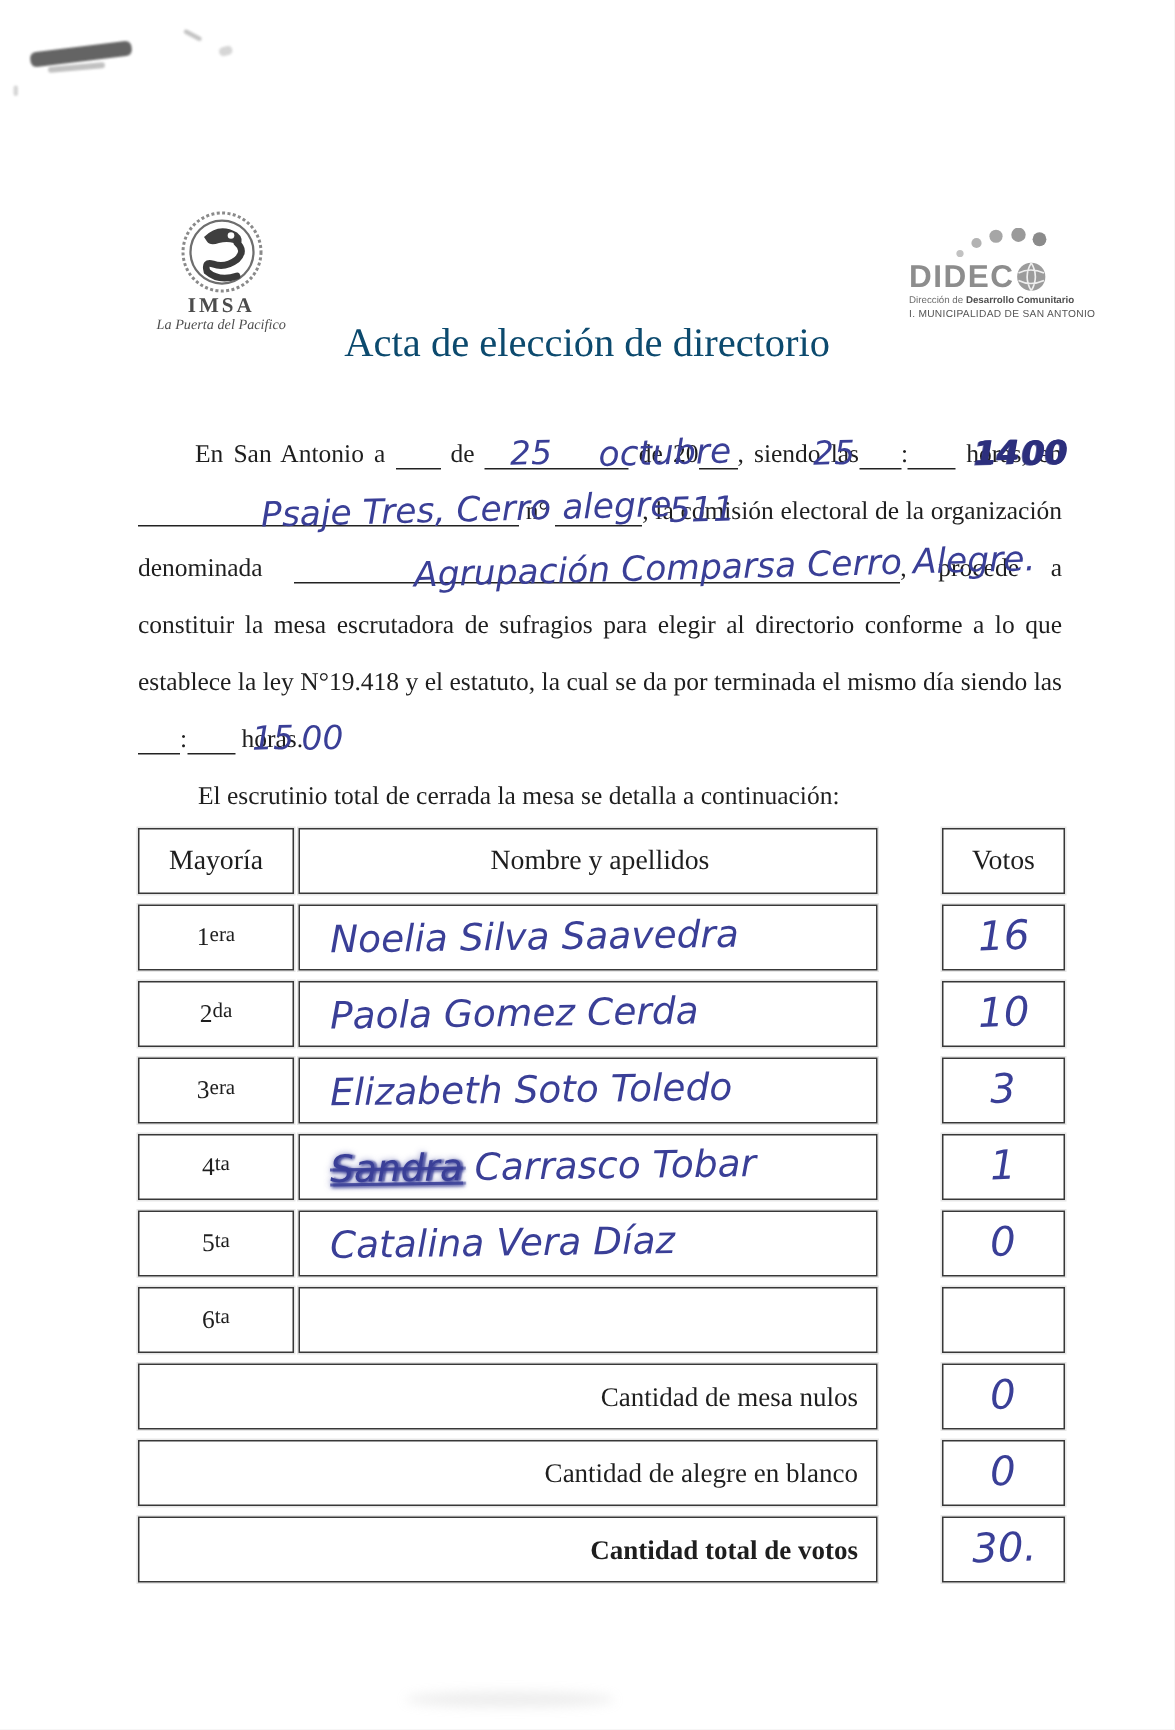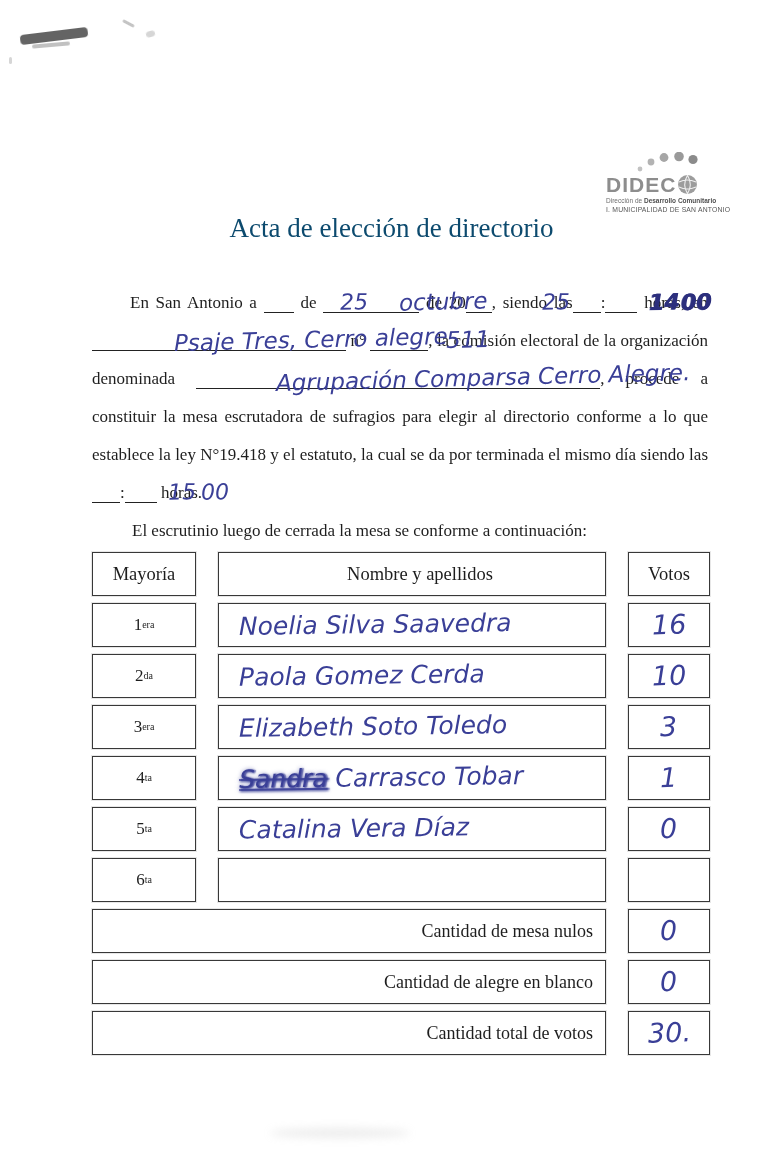--- a/index.html
+++ b/index.html
@@ -33,47 +33,60 @@
   .bodytext p.scrutiny{text-indent:40px;text-align:left;margin-top:0;}
   .fill{display:inline-block;border-bottom:1.6px solid #222;text-align:center;line-height:18px;vertical-align:baseline;}
   .hw{font-family:"DejaVu Sans",sans-serif;font-style:italic;color:#3a3f97;}
   .hw-i{display:inline-block;font-size:22px;line-height:12px;position:relative;top:2px;transform:rotate(-1.5deg);white-space:nowrap;}
   .hw-big{font-size:23px;}
   .ink-bold{color:#2c2f7d;font-weight:bold;text-shadow:0.6px 0 0 #2c2f7d, -0.6px 0.4px 0 rgba(44,47,125,.75);}
   .w-day{width:30px;} .w-month{width:96px;} .w-year{width:26px;} .w-hr{width:28px;} .w-min{width:32px;}
   .w-addr{width:248px;text-align:left;padding-left:6px;} .w-num{width:58px;} .w-org{width:400px;text-align:left;padding-left:4px;}
   
   .etable{position:absolute;left:92px;top:552px;width:618px;}
-  .trow{display:flex;gap:22px;margin-bottom:7px;}
+  .trow{display:flex;gap:3px;margin-bottom:7px;}
   .cell{border:1.6px solid #383838;background:#fff;height:42px;display:flex;align-items:center;justify-content:center;
         box-shadow:0 0 0 1px rgba(160,160,160,.25);}
   .c-rank{width:102px;flex:none;font-size:17px;}
-  .c-rank sup{font-size:10px;position:relative;top:-1px;}
+  .c-rank sup{font-size:14px;position:relative;top:-1px;}
   .c-name{flex:1;justify-content:flex-start;padding-left:20px;overflow:visible;}
-  .c-votes{width:80px;flex:none;}
+  .c-votes{width:80px;flex:none;margin-left:40px;}
   .c-sum{flex:1;justify-content:flex-end;padding-right:12px;font-size:18px;}
-  .c-sum.total{font-weight:normal;}
+  .c-sum.total{font-weight:bold;}
   .th{font-size:18.5px;}
   .hw-name{font-size:25px;line-height:10px;transform:rotate(-0.8deg);white-space:nowrap;}
   .hw-vote{font-size:27px;line-height:10px;transform:rotate(-2deg);}
   .scribble{text-shadow:1px 1px 2px rgba(58,63,151,.85),0 0 4px rgba(58,63,151,.6),2px 0 1px rgba(58,63,151,.5);
         text-decoration:underline line-through;text-decoration-color:rgba(58,63,151,.75);text-decoration-thickness:2px;}
 </style>
 </head>
 <body>
 
 <div class="page">
 
   <div class="smudge smudge-main"></div>
   <div class="smudge smudge-sub"></div>
   <div class="smudge speck1"></div>
   <div class="smudge speck2"></div>
   <div class="smudge speck3"></div>
   <div class="bottom-blur"></div>
 
+  <div class="imsa">
+    <span>
+      <svg width="64" height="58" viewBox="0 0 64 58" style="display:block;margin:0 auto;">
+        <circle cx="32" cy="28" r="26" fill="none" stroke="#8a8a8a" stroke-width="2" stroke-dasharray="2 1.6"></circle>
+        <circle cx="32" cy="28" r="21" fill="none" stroke="#6e6e6e" stroke-width="1.5"></circle>
+        <path d="M20 18 Q30 8 42 15 Q47 19 44 24 Q38 20 30 22 Q24 24 22 21 Z" fill="#3f3f3f"></path>
+        <path d="M42 22 Q48 27 42 33 Q34 39 26 36 Q20 34 22 41 Q30 48 42 44" fill="none" stroke="#3a3a3a" stroke-width="4.5" stroke-linecap="round"></path>
+        <circle cx="38" cy="17" r="2.2" fill="#fff"></circle>
+      </svg>
+    </span>
+    <div class="imsa-name">IMSA</div>
+    <div class="imsa-tag">La Puerta del Pacifico</div>
+  </div>
 
   <div class="dideco">
     <svg width="70" height="22" viewBox="0 0 70 22" style="display:block;margin-left:28px;">
       <circle cx="6" cy="17" r="2.4" fill="#c2c2c2"></circle>
       <circle cx="17" cy="10" r="3.4" fill="#b3b3b3"></circle>
       <circle cx="30" cy="5.5" r="4.4" fill="#a6a6a6"></circle>
       <circle cx="45" cy="4.5" r="4.8" fill="#9a9a9a"></circle>
       <circle cx="59" cy="7.5" r="4.6" fill="#8b8b8b"></circle>
     </svg>
     <div class="dideco-word">
@@ -85,21 +98,21 @@
     </div>
     <div class="dideco-sub"><span>Dirección de </span><b>Desarrollo Comunitario</b><br>
       <span class="dideco-sub2">I. MUNICIPALIDAD DE SAN ANTONIO</span>
     </div>
   </div>
 
   <div class="title">Acta de elección de directorio</div>
 
   <div class="bodytext">
     <p><span>En San Antonio a </span><span class="fill w-day"><span class="hw hw-i">25</span></span><span> de </span><span class="fill w-month"><span class="hw hw-i hw-big">octubre</span></span><span> de 20</span><span class="fill w-year"><span class="hw hw-i">25</span></span><span>, siendo las</span><span class="fill w-hr"><span class="hw hw-i ink-bold">14</span></span><span>:</span><span class="fill w-min"><span class="hw hw-i ink-bold">00</span></span><span> horas, en </span><span class="fill w-addr"><span class="hw hw-i hw-big">Psaje Tres, Cerro alegre</span></span><span> n° </span><span class="fill w-num"><span class="hw hw-i hw-big">511</span></span><span>, la comisión electoral de la organización denominada </span><span class="fill w-org"><span class="hw hw-i hw-big">Agrupación Comparsa Cerro Alegre.</span></span><span>, procede a constituir la mesa escrutadora de sufragios para elegir al directorio conforme a lo que establece la ley N°19.418 y el estatuto, la cual se da por terminada el mismo día siendo las </span><span class="fill w-hr"><span class="hw hw-i">15</span></span><span>:</span><span class="fill w-min"><span class="hw hw-i">00</span></span><span> horas.</span></p>
-    <p class="scrutiny">El escrutinio luego de cerrada la mesa se conforme a continuación:</p>
+    <p class="scrutiny">El escrutinio total de cerrada la mesa se detalla a continuación:</p>
   </div>
 
   <div class="etable">
 
     <div class="trow">
       <div class="cell c-rank th">Mayoría</div>
       <div class="cell c-name th" style="justify-content:center;padding-left:16px;">Nombre y apellidos</div>
       <div class="cell c-votes th">Votos</div>
     </div>
 

